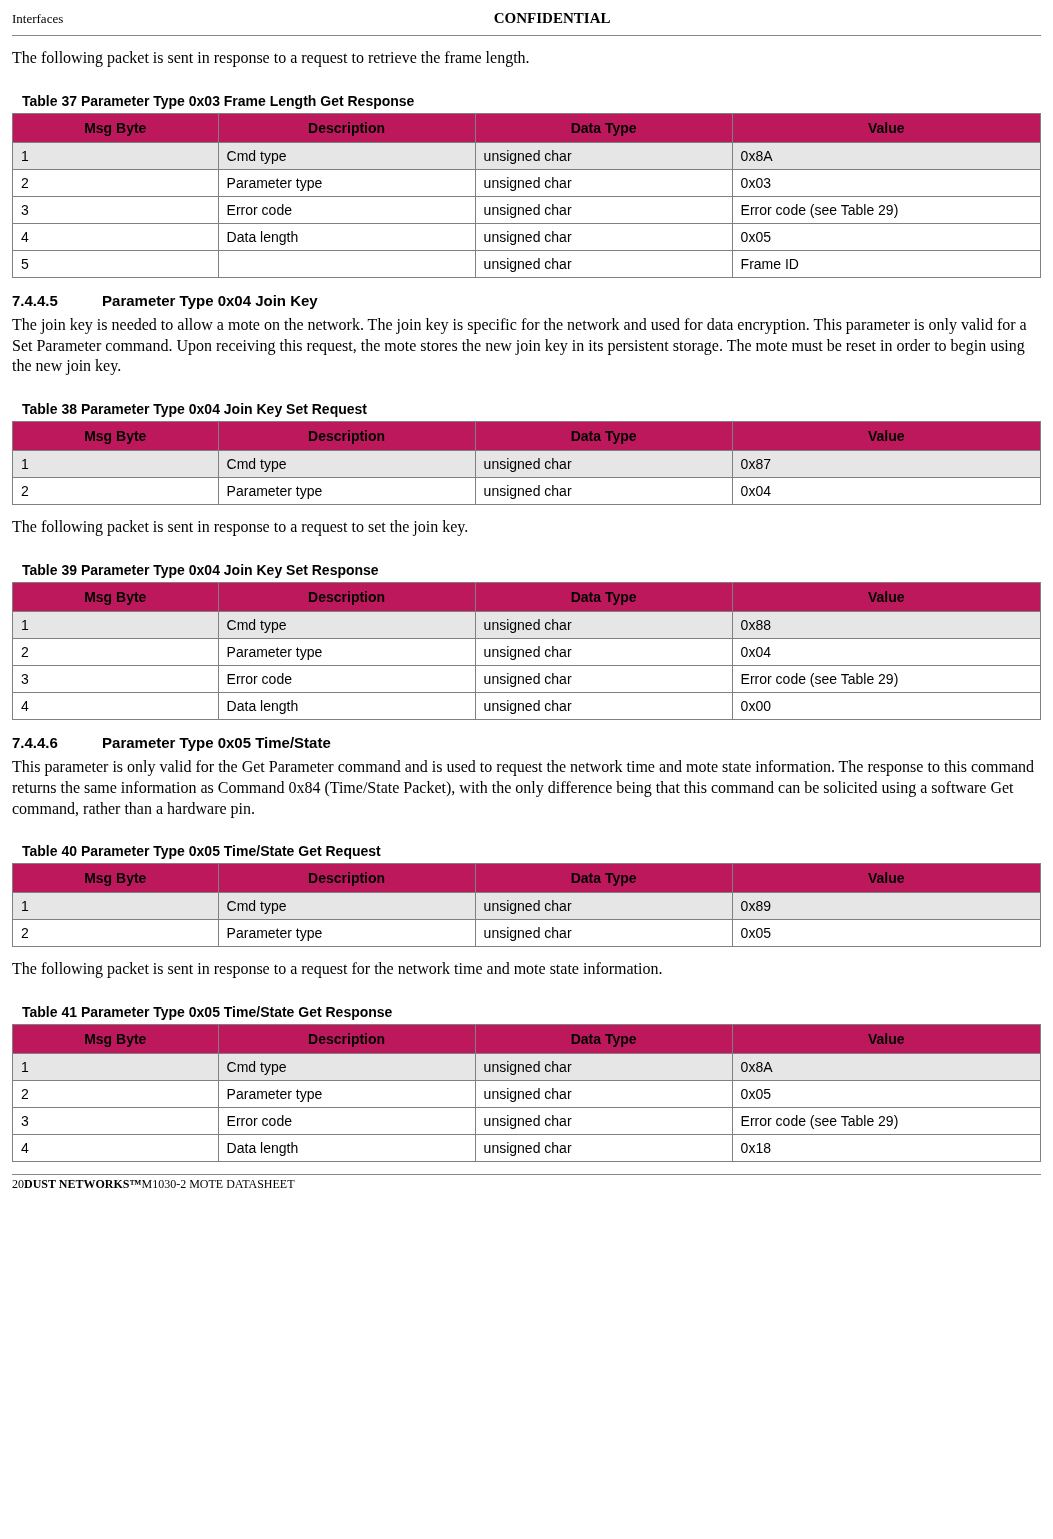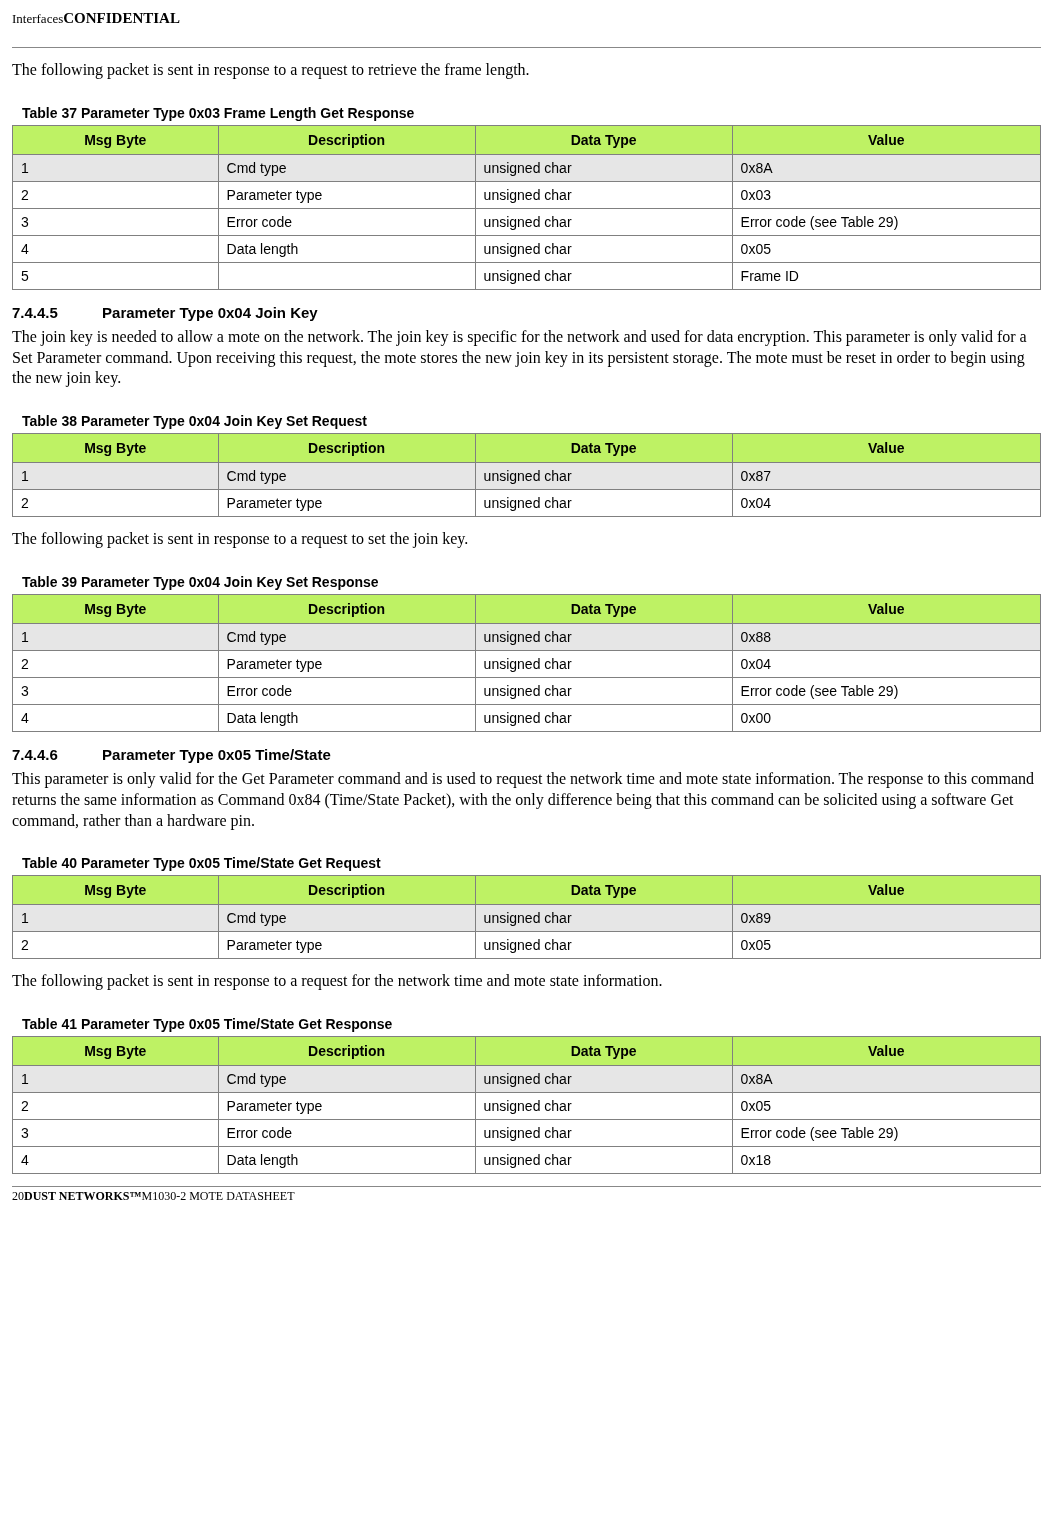--- a/index.html
+++ b/index.html
@@ -6,23 +6,24 @@
     body {
       font-family: "Times New Roman", Times, serif;
       font-size: 15px;
       background: #fff;
       color: #000;
       padding: 10px 12px;
       width: 1053px;
     }
     .top-header {
       display: flex;
+      justify-content: space-between;
       align-items: baseline;
       border-bottom: 1px solid #888;
-      padding-bottom: 20px;
+      padding-bottom: 8px;
       margin-bottom: 12px;
     }
     .top-left { font-size: 13px; }
     .top-center {
       font-family: "Times New Roman", serif;
       font-variant: small-caps;
       font-weight: bold;
       font-size: 15px;
     }
     .body-text {
@@ -37,21 +38,21 @@
       margin: 24px 0 4px 10px;
     }
     table {
       width: 100%;
       border-collapse: collapse;
       font-family: Arial, sans-serif;
       font-size: 14px;
       margin-bottom: 12px;
     }
     th {
-      background: #bef264;
+      background: #be185d;
       font-weight: bold;
       text-align: center;
       padding: 6px 8px;
       border: 1px solid #808080;
     }
     td {
       padding: 5px 8px;
       border: 1px solid #808080;
       text-align: left;
     }

